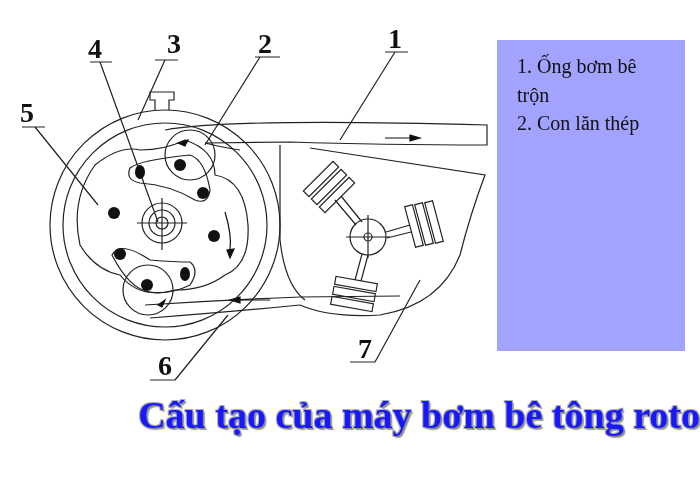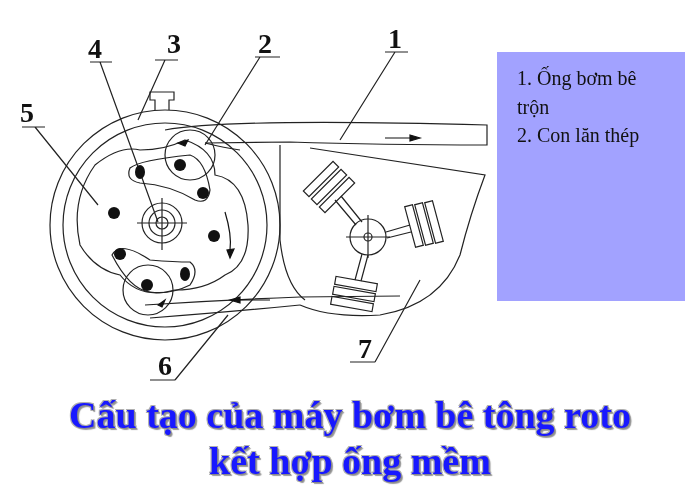--- a/index.html
+++ b/index.html
@@ -1,25 +1,25 @@
 <!DOCTYPE html>
 <html><head>
 <meta charset="utf-8">
 <style>
   html, body { margin: 0; padding: 0; background: #ffffff; }
   body { width: 700px; height: 500px; position: relative; overflow: hidden; font-family: "Liberation Serif", serif; }
   #diagram { position: absolute; left: 0; top: 0; width: 490px; height: 390px; }
   .callout { font-family: "Liberation Serif", serif; font-weight: bold; font-size: 28px; fill: #111; }
   .legend {
-    position: absolute; left: 497px; top: 52px; width: 188px; height: 249px;
+    position: absolute; left: 497px; top: 40px; width: 188px; height: 311px;
     background: #a2a2ff; box-sizing: border-box; padding: 12px 8px 0 20px;
   }
   .legend-item { font-family: "Liberation Serif", serif; font-size: 20px; line-height: 28.5px; color: #111; }
   .title {
-    position: absolute; left: 0; top: 392px; width: 700px; text-align: center;
+    position: absolute; left: 0; top: 392px; width: 700px; text-align: right;
     font-family: "Liberation Serif", serif; font-weight: bold; font-size: 38px; line-height: 46px;
     color: #1818ff;
     text-shadow: 1px 1px 0 #8a8a8a, -1px -1px 0 #b0b0b0, 1px -1px 0 #b0b0b0, -1px 1px 0 #b0b0b0, 2px 2px 1px #999;
   }
   .title div { display: block; }
 </style>
 </head>
 <body>
 
 <svg id="diagram" viewBox="0 0 490 390" xmlns="http://www.w3.org/2000/svg">
@@ -113,14 +113,13 @@
   <text class="callout" x="358" y="358">7</text>
 </svg>
 
 <div class="legend">
   <div class="legend-item"><span>1. Ống bơm bê</span><br><span>trộn</span></div>
   <div class="legend-item"><span>2. Con lăn thép</span><br></div>
 </div>
 
 <div class="title">
   <div>Cấu tạo của máy bơm bê tông roto</div>
-  <div>kết hợp ống mềm</div>
 </div>
 
 </body></html>

